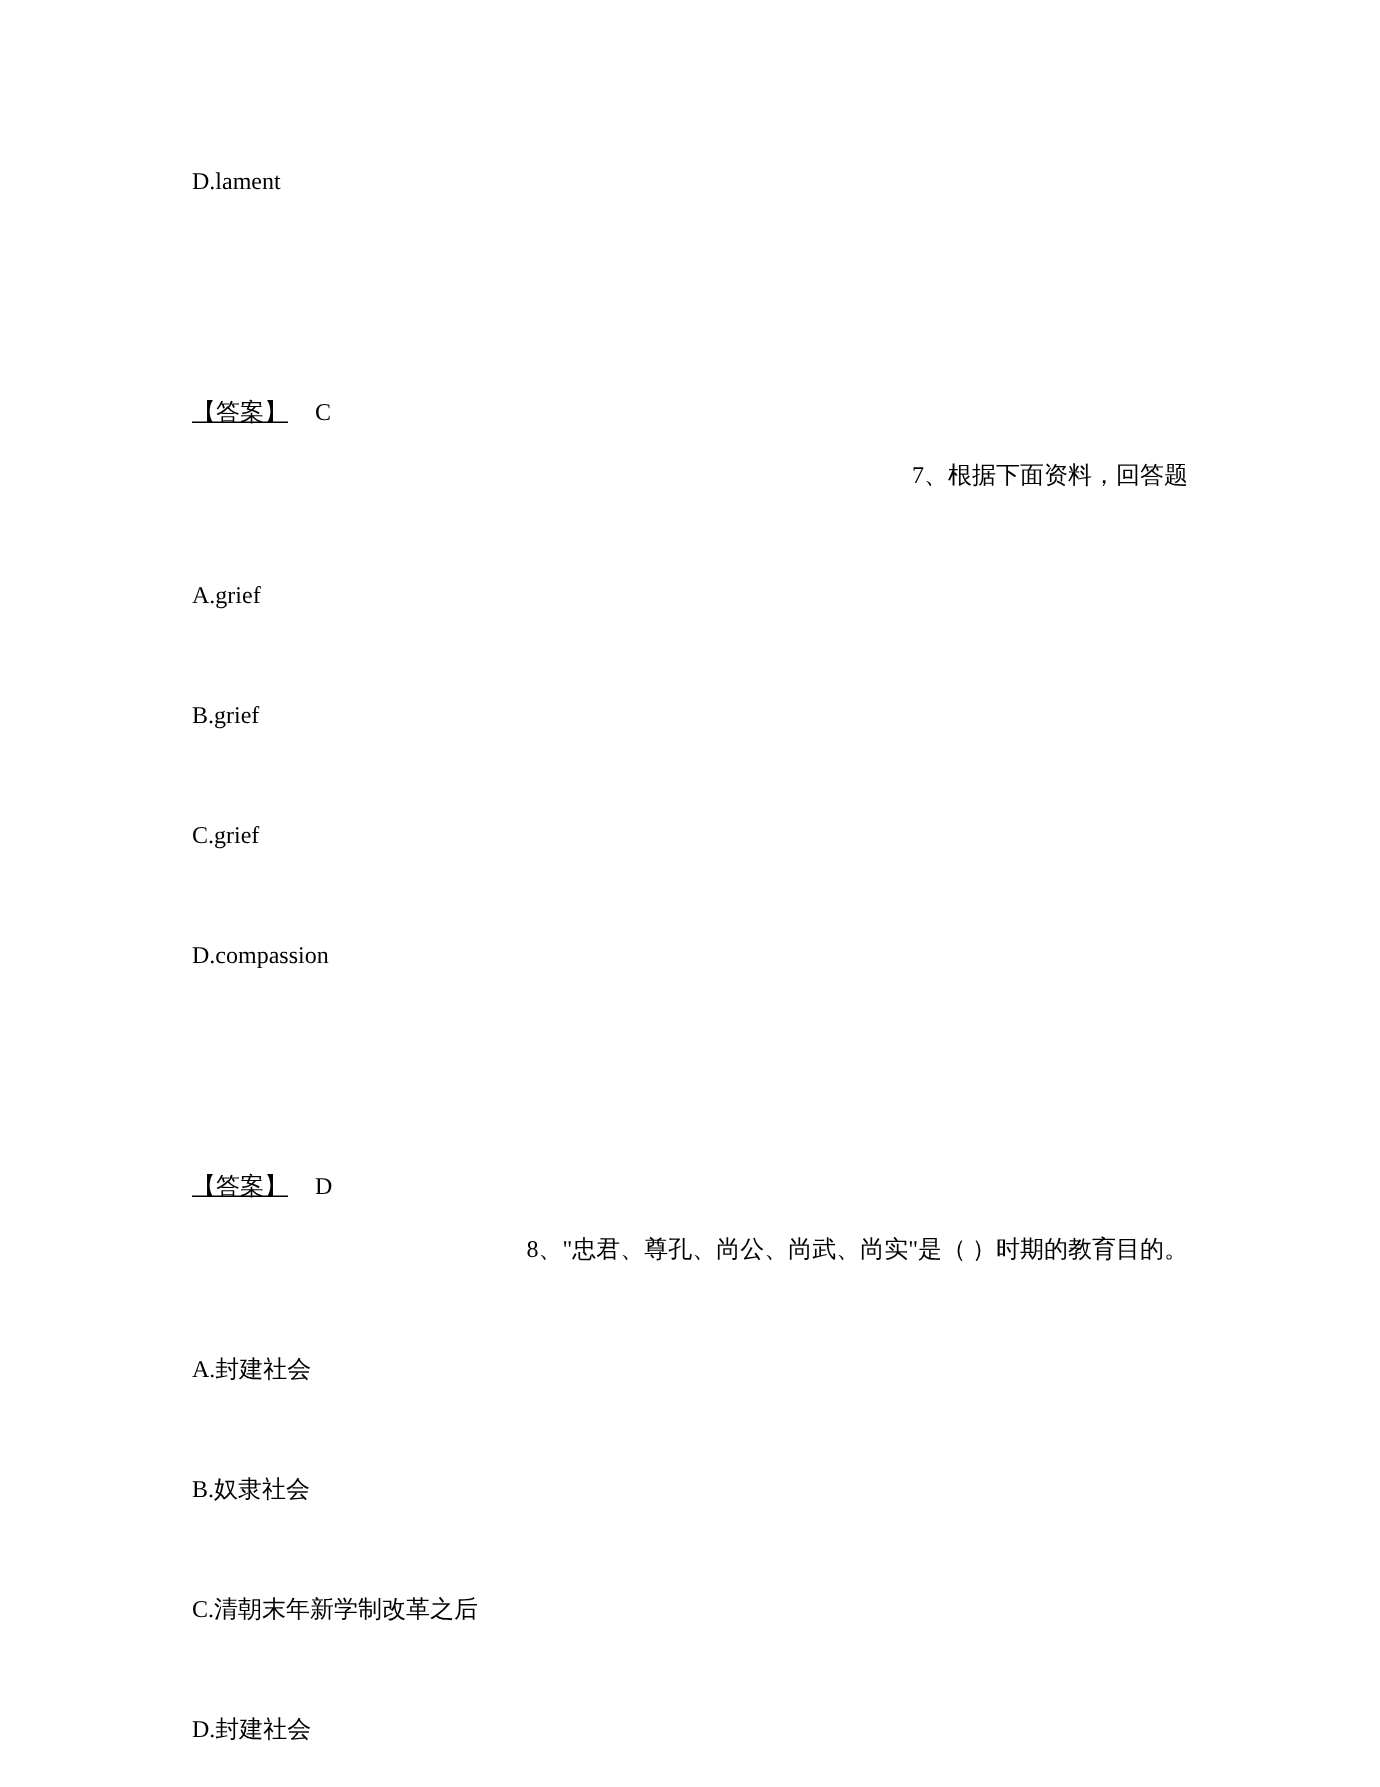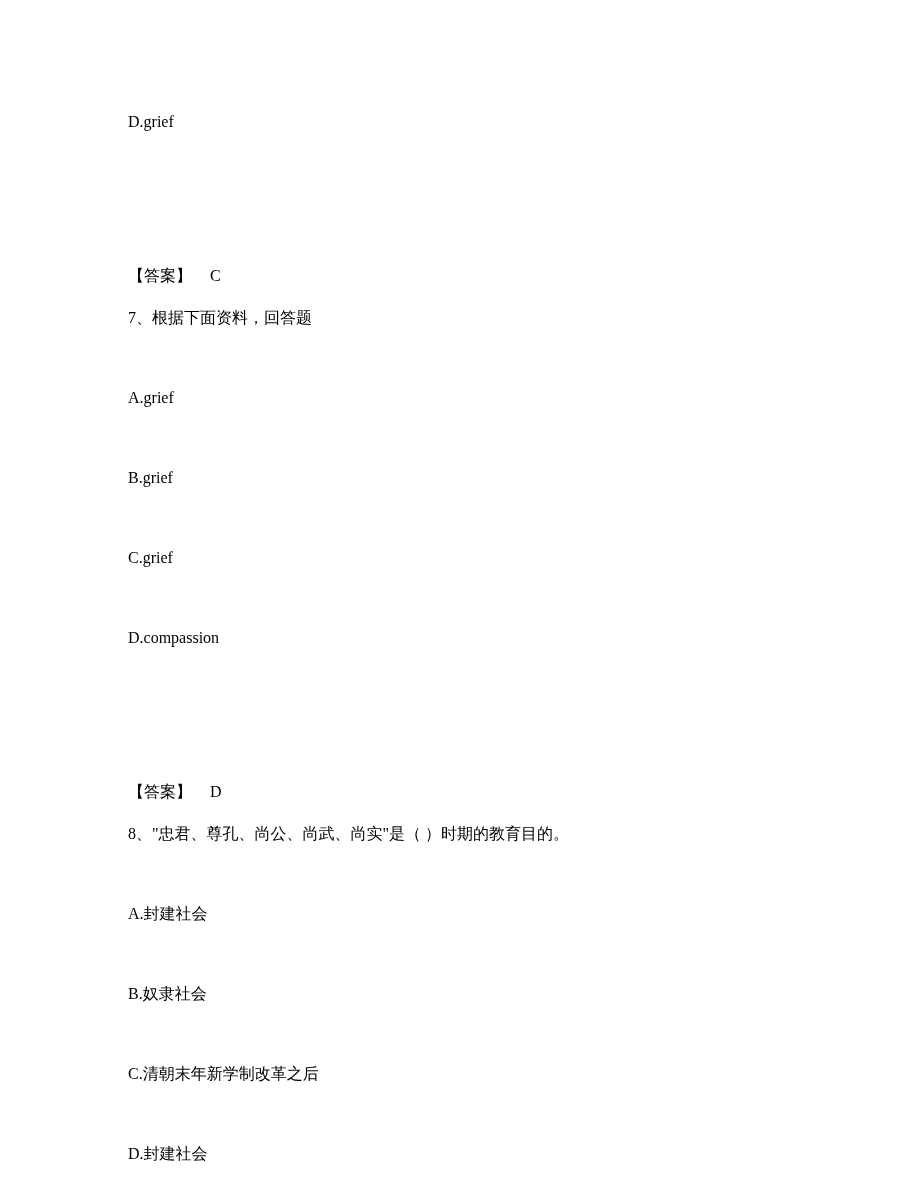--- a/index.html
+++ b/index.html
@@ -19,35 +19,37 @@
     }
     .option {
       margin-bottom: 28px;
     }
     .answer {
       margin-top: 130px;
       margin-bottom: 18px;
     }
     .answer-label {
       font-weight: normal;
+      text-decoration: underline;
     }
     .answer-value {
       margin-left: 14px;
     }
     .question {
       margin-bottom: 28px;
+      text-align: right;
     }
     .spacer-medium {
       height: 28px;
     }
   </style>
 </head>
 <body>
 
-<div class="option">D.grief</div>
+<div class="option">D.lament</div>
 
 <div class="answer">
   <span class="answer-label">【答案】</span>
   <span class="answer-value">C</span>
 </div>
 
 <div class="question">7、根据下面资料，回答题</div>
 
 <div class="spacer-medium"></div>
 

